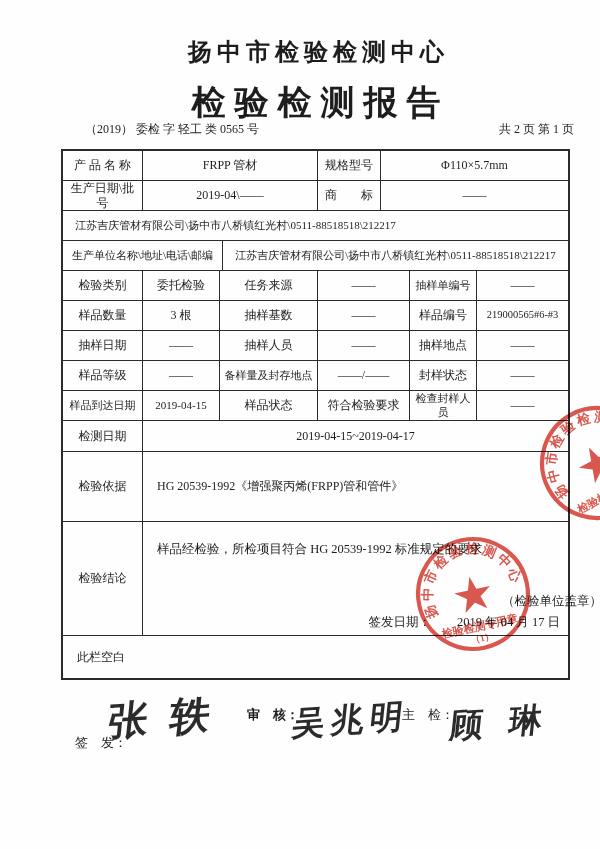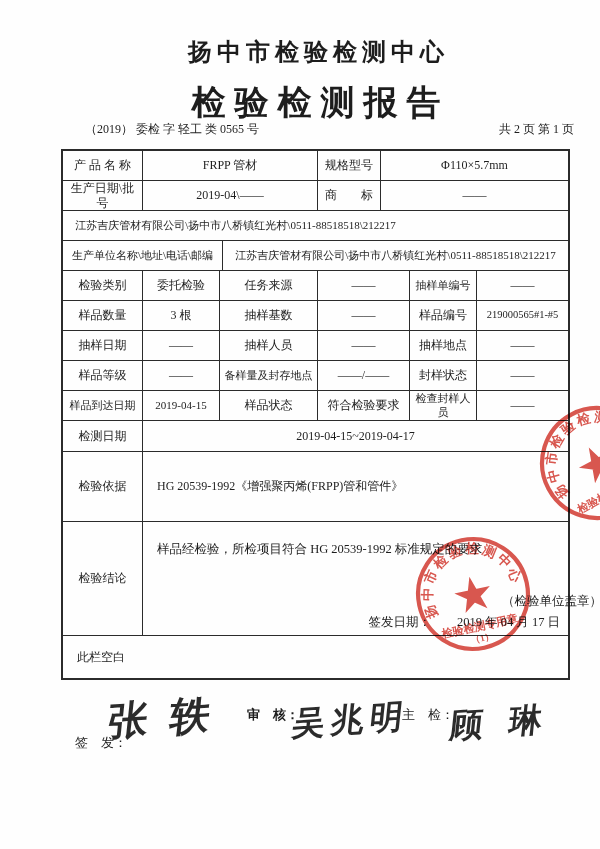--- a/index.html
+++ b/index.html
@@ -88,21 +88,21 @@
       <div class="td w67 fs11">抽样单编号</div>
       <div class="td w91">——</div>
     </div>
 
     <div class="tr h30">
       <div class="td w80">样品数量</div>
       <div class="td w77">3 根</div>
       <div class="td w98">抽样基数</div>
       <div class="td w92">——</div>
       <div class="td w67">样品编号</div>
-      <div class="td w91 fs10">219000565#1-#5</div>
+      <div class="td w91 fs10">219000565#6-#3</div>
     </div>
 
     <div class="tr h30">
       <div class="td w80">抽样日期</div>
       <div class="td w77">——</div>
       <div class="td w98">抽样人员</div>
       <div class="td w92">——</div>
       <div class="td w67">抽样地点</div>
       <div class="td w91">——</div>
     </div>

